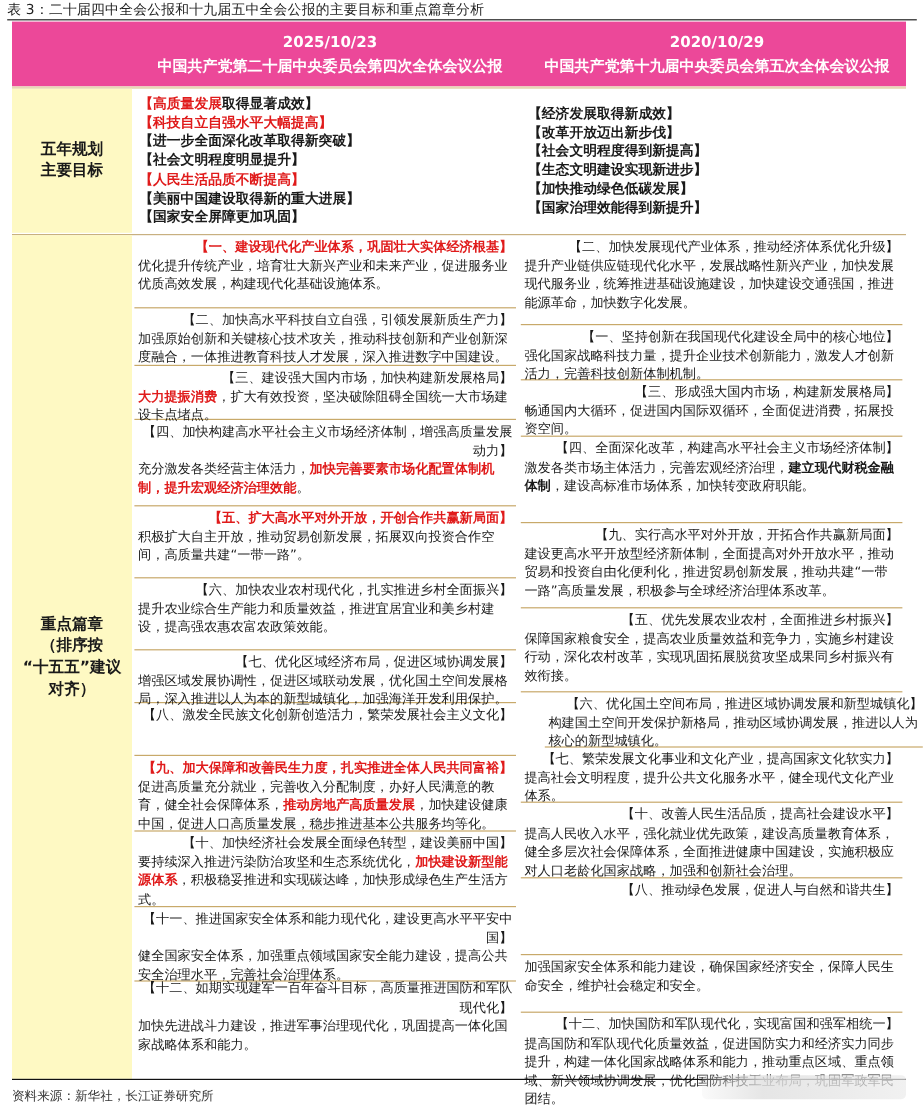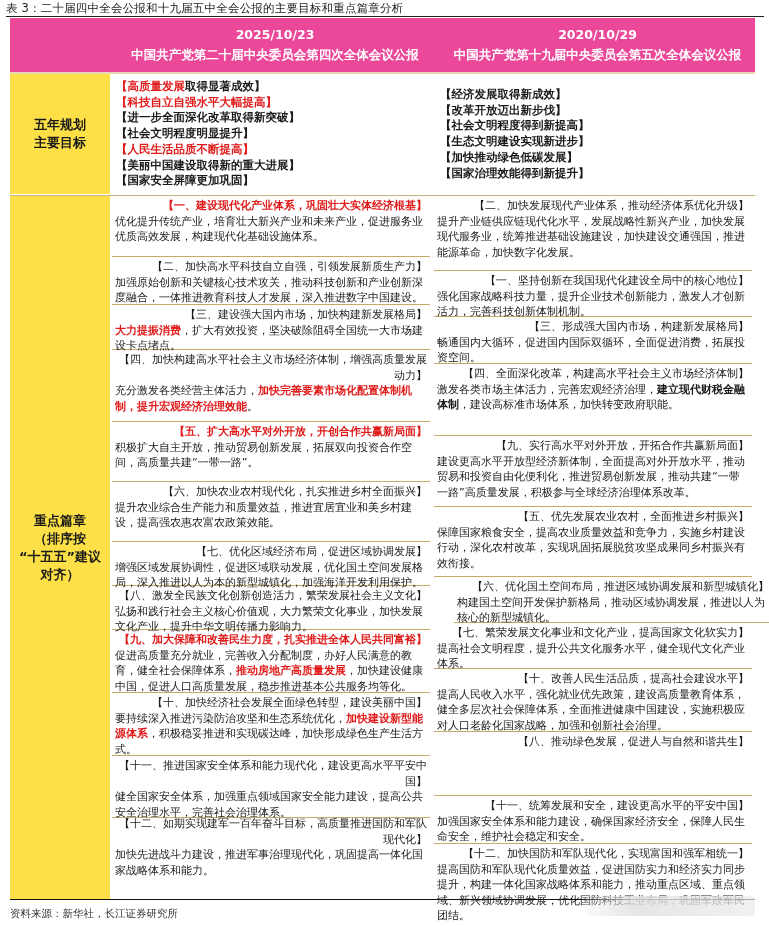--- a/index.html
+++ b/index.html
@@ -5,21 +5,21 @@
   html, body { margin: 0; padding: 0; background: #ffffff; }
   body { width: 769px; height: 926px; position: relative; overflow: hidden;
          font-family: "DejaVu Sans", "Liberation Sans", sans-serif; color: #1a1a1a; }
   .caption { position: absolute; left: 6px; top: 1px; font-size: 11.5px; color: #222; letter-spacing: 0.2px; }
   .caption-rule { position: absolute; left: 6px; top: 16px; width: 758px; height: 1px; background: #222; }
   .header { position: absolute; left: 10px; top: 18px; width: 745px; height: 54px; background: #ec4899; color: #fff; }
   .header .col { position: absolute; top: 7px; text-align: center; font-weight: bold; font-size: 12.5px; line-height: 20px; }
   .header .col.left { left: 100px; width: 330px; }
   .header .col.right { left: 430px; width: 315px; }
   .header-rule { position: absolute; left: 10px; top: 72px; width: 745px; height: 2px; background: #e8d6b4; }
-  .label-col { position: absolute; left: 10px; width: 100px; background: #fde047; display: flex; align-items: center; justify-content: center; text-align: center; font-weight: bold; font-size: 13px; line-height: 18px; }
+  .label-col { position: absolute; left: 10px; width: 100px; background: #fef9c3; display: flex; align-items: center; justify-content: center; text-align: center; font-weight: bold; font-size: 13px; line-height: 18px; }
   .goals { position: absolute; font-size: 11.5px; line-height: 15.7px; font-weight: bold; }
   .goals div { white-space: nowrap; }
   .red { color: #e01b1b; margin-top: 48px; }
   .sep-main { position: absolute; left: 10px; width: 745px; height: 1px; background: #c8b080; }
   .cell { position: absolute; font-size: 11px; line-height: 15.5px; padding: 2px 3px 2px 3px; box-sizing: border-box; border-bottom: 1px solid #c8a96a; }
   .cell .ttl { display: block; text-align: right; }
   .cell .ttl.redb { color: #e01b1b; font-weight: bold; }
   .cell .hl { color: #e01b1b; font-weight: bold; }
   .cell .bd { font-weight: bold; }
   .cell.l { left: 112px; width: 318px; }
@@ -81,36 +81,36 @@
 </div>
 
 <div id="chapters-left">
     <div class="cell l" style="top: 196px; height: 61px;"><span class="ttl redb">【一、建设现代化产业体系，巩固壮大实体经济根基】</span><span><span>优化提升传统产业，培育壮大新兴产业和未来产业，促进服务业优质高效发展，构建现代化基础设施体系。</span></span></div>
     <div class="cell l" style="top: 257px; height: 48px;"><span class="ttl">【二、加快高水平科技自立自强，引领发展新质生产力】</span><span><span>加强原始创新和关键核心技术攻关，推动科技创新和产业创新深度融合，一体推进教育科技人才发展，深入推进数字中国建设。</span></span></div>
     <div class="cell l" style="top: 305px; height: 45px;"><span class="ttl">【三、建设强大国内市场，加快构建新发展格局】</span><span><span class="hl">大力提振消费</span><span>，扩大有效投资，坚决破除阻碍全国统一大市场建设卡点堵点。</span></span></div>
     <div class="cell l" style="top: 350px; height: 72px;"><span class="ttl">【四、加快构建高水平社会主义市场经济体制，增强高质量发展动力】</span><span><span>充分激发各类经营主体活力，</span><span class="hl">加快完善要素市场化配置体制机制，提升宏观经济治理效能</span><span>。</span></span></div>
     <div class="cell l" style="top: 422px; height: 60px;"><span class="ttl redb">【五、扩大高水平对外开放，开创合作共赢新局面】</span><span><span>积极扩大自主开放，推动贸易创新发展，拓展双向投资合作空间，高质量共建“一带一路”。</span></span></div>
     <div class="cell l" style="top: 482px; height: 60px;"><span class="ttl">【六、加快农业农村现代化，扎实推进乡村全面振兴】</span><span><span>提升农业综合生产能力和质量效益，推进宜居宜业和美乡村建设，提高强农惠农富农政策效能。</span></span></div>
     <div class="cell l" style="top: 542px; height: 44px;"><span class="ttl">【七、优化区域经济布局，促进区域协调发展】</span><span><span>增强区域发展协调性，促进区域联动发展，优化国土空间发展格局，深入推进以人为本的新型城镇化，加强海洋开发利用保护。</span></span></div>
-    <div class="cell l" style="top: 586px; height: 44px;"><span class="ttl">【八、激发全民族文化创新创造活力，繁荣发展社会主义文化】</span><span><span>弘扬和践行社会主义核心价值观，大力繁荣文化事业，加快发展文化产业，提升中华文明传播力影响力。</span></span></div>
+    <div class="cell l" style="top: 586px; height: 44px;"><span class="ttl">【八、激发全民族文化创新创造活力，繁荣发展社会主义文化】</span></div>
     <div class="cell l" style="top: 630px; height: 63px;"><span class="ttl redb">【九、加大保障和改善民生力度，扎实推进全体人民共同富裕】</span><span><span>促进高质量充分就业，完善收入分配制度，办好人民满意的教育，健全社会保障体系，</span><span class="hl">推动房地产高质量发展</span><span>，加快建设健康中国，促进人口高质量发展，稳步推进基本公共服务均等化。</span></span></div>
     <div class="cell l" style="top: 693px; height: 63px;"><span class="ttl">【十、加快经济社会发展全面绿色转型，建设美丽中国】</span><span><span>要持续深入推进污染防治攻坚和生态系统优化，</span><span class="hl">加快建设新型能源体系</span><span>，积极稳妥推进和实现碳达峰，加快形成绿色生产生活方式。</span></span></div>
     <div class="cell l" style="top: 756px; height: 62px;"><span class="ttl">【十一、推进国家安全体系和能力现代化，建设更高水平平安中国】</span><span><span>健全国家安全体系，加强重点领域国家安全能力建设，提高公共安全治理水平，完善社会治理体系。</span></span></div>
     <div class="cell l" style="top: 814px; height: 81px; border-bottom: none;"><span class="ttl">【十二、如期实现建军一百年奋斗目标，高质量推进国防和军队现代化】</span><span><span>加快先进战斗力建设，推进军事治理现代化，巩固提高一体化国家战略体系和能力。</span></span></div>
   </div>
 <div id="chapters-right">
     <div class="cell r" style="top: 196px; height: 75px;"><span class="ttl">【二、加快发展现代产业体系，推动经济体系优化升级】</span><span><span>提升产业链供应链现代化水平，发展战略性新兴产业，加快发展现代服务业，统筹推进基础设施建设，加快建设交通强国，推进能源革命，加快数字化发展。</span></span></div>
     <div class="cell r" style="top: 271px; height: 46px;"><span class="ttl">【一、坚持创新在我国现代化建设全局中的核心地位】</span><span><span>强化国家战略科技力量，提升企业技术创新能力，激发人才创新活力，完善科技创新体制机制。</span></span></div>
     <div class="cell r" style="top: 317px; height: 47px;"><span class="ttl">【三、形成强大国内市场，构建新发展格局】</span><span><span>畅通国内大循环，促进国内国际双循环，全面促进消费，拓展投资空间。</span></span></div>
     <div class="cell r" style="top: 364px; height: 72px;"><span class="ttl">【四、全面深化改革，构建高水平社会主义市场经济体制】</span><span><span>激发各类市场主体活力，完善宏观经济治理，</span><span class="bd">建立现代财税金融体制</span><span>，建设高标准市场体系，加快转变政府职能。</span></span></div>
     <div class="cell r" style="top: 436px; height: 71px;"><span class="ttl">【九、实行高水平对外开放，开拓合作共赢新局面】</span><span><span>建设更高水平开放型经济新体制，全面提高对外开放水平，推动贸易和投资自由化便利化，推进贸易创新发展，推动共建“一带一路”高质量发展，积极参与全球经济治理体系改革。</span></span></div>
     <div class="cell r" style="top: 507px; height: 70px;"><span class="ttl">【五、优先发展农业农村，全面推进乡村振兴】</span><span><span>保障国家粮食安全，提高农业质量效益和竞争力，实施乡村建设行动，深化农村改革，实现巩固拓展脱贫攻坚成果同乡村振兴有效衔接。</span></span></div>
     <div class="cell r" style="top: 577px; height: 46px; margin-left: 20px;"><span class="ttl">【六、优化国土空间布局，推进区域协调发展和新型城镇化】</span><span><span>构建国土空间开发保护新格局，推动区域协调发展，推进以人为核心的新型城镇化。</span></span></div>
     <div class="cell r" style="top: 623px; height: 46px;"><span class="ttl">【七、繁荣发展文化事业和文化产业，提高国家文化软实力】</span><span><span>提高社会文明程度，提升公共文化服务水平，健全现代文化产业体系。</span></span></div>
     <div class="cell r" style="top: 669px; height: 63px;"><span class="ttl">【十、改善人民生活品质，提高社会建设水平】</span><span><span>提高人民收入水平，强化就业优先政策，建设高质量教育体系，健全多层次社会保障体系，全面推进健康中国建设，实施积极应对人口老龄化国家战略，加强和创新社会治理。</span></span></div>
     <div class="cell r" style="top: 732px; height: 64px;"><span class="ttl">【八、推动绿色发展，促进人与自然和谐共生】</span></div>
-    <div class="cell r" style="top: 796px; height: 48px;"><span class="ttl">【十一、统筹发展和安全，建设更高水平的平安中国】</span><span><span>加强国家安全体系和能力建设，确保国家经济安全，保障人民生命安全，维护社会稳定和安全。</span></span></div>
+    <div class="cell r" style="top: 796px; height: 48px;"><span><span>加强国家安全体系和能力建设，确保国家经济安全，保障人民生命安全，维护社会稳定和安全。</span></span></div>
     <div class="cell r" style="top: 844px; height: 55px; border-bottom: none;"><span class="ttl">【十二、加快国防和军队现代化，实现富国和强军相统一】</span><span><span>提高国防和军队现代化质量效益，促进国防实力和经济实力同步提升，构建一体化国家战略体系和能力，推动重点区域、重点领域、新兴领域协调发展，优化国防科技工业布局，巩固军政军民团结。</span></span></div>
   </div>
 
 <div class="bottom-rule"></div>
 <div class="watermark"></div>
 <div class="source">资料来源：新华社，长江证券研究所</div>
 
 </body></html>

